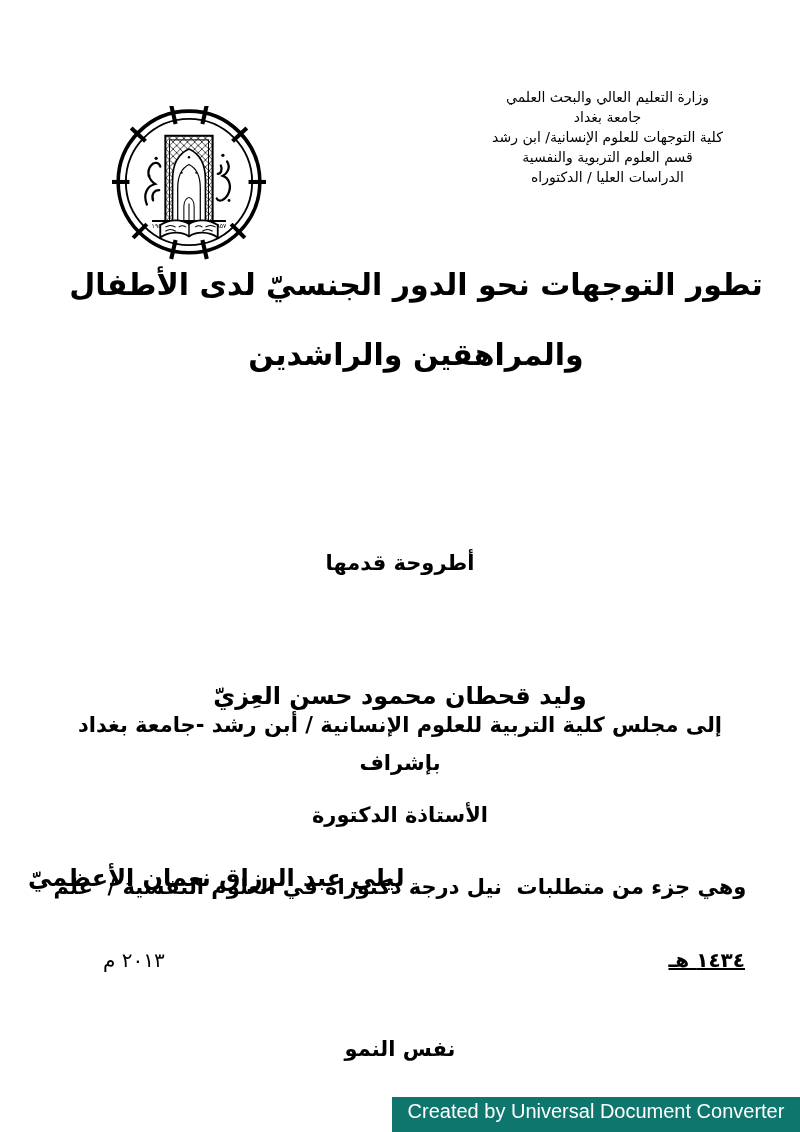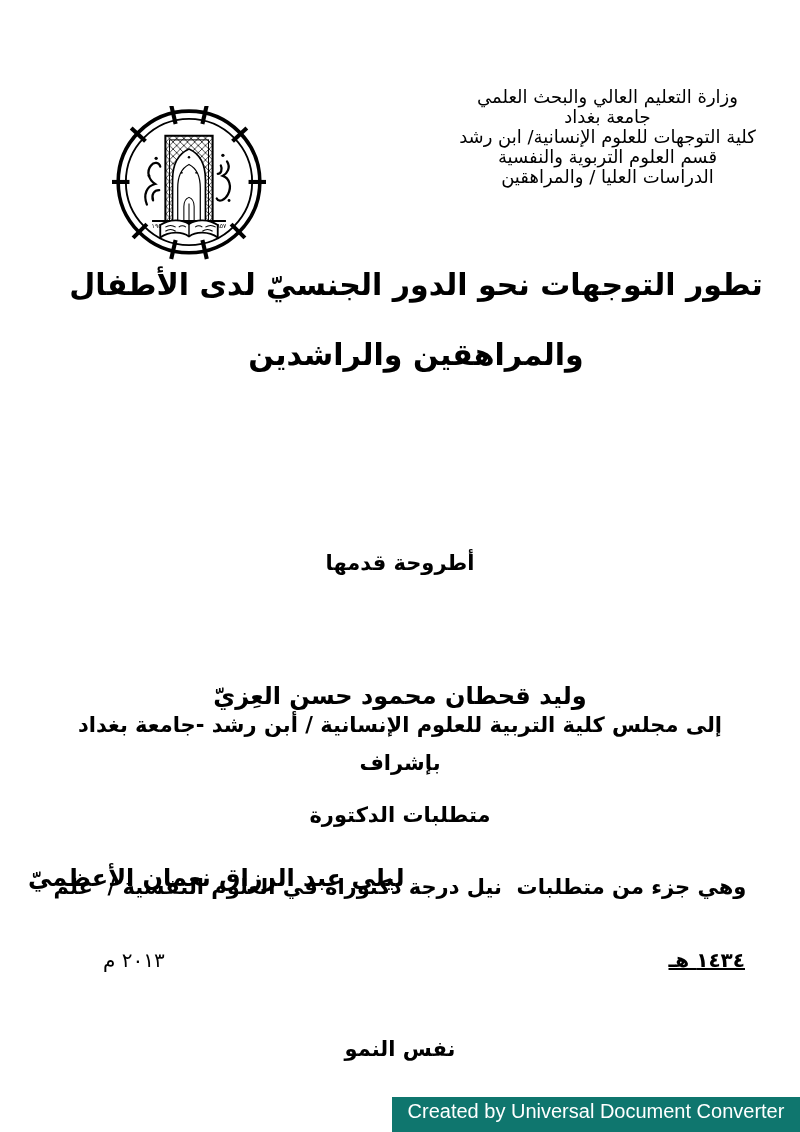--- a/index.html
+++ b/index.html
@@ -5,21 +5,21 @@
   html,body{margin:0;padding:0;}
   body{
     width:800px;height:1132px;position:relative;background:#ffffff;
     font-family:"DejaVu Sans", sans-serif;color:#000;overflow:hidden;
   }
   .page{position:absolute;inset:0;background:#ffffff;}
 
   .header-block{
     position:absolute;top:87px;right:20px;width:345px;
     direction:rtl;text-align:center;
-    font-size:18px;line-height:20px;font-weight:normal;
+    font-size:14px;line-height:20px;font-weight:normal;
   }
 
   .logo-svg{position:absolute;top:106px;left:112px;width:154px;height:154px;}
 
   .title-block{
     position:absolute;top:250px;left:16px;width:100%;
     direction:rtl;text-align:center;font-weight:bold;
     font-size:30px;line-height:70px;
   }
 
@@ -68,21 +68,21 @@
 </head>
 <body>
 
 <div class="page">
 
   <div class="header-block">
     <div>وزارة التعليم العالي والبحث العلمي</div>
     <div>جامعة بغداد</div>
     <div>كلية التوجهات للعلوم الإنسانية/ ابن رشد</div>
     <div>قسم العلوم التربوية والنفسية</div>
-    <div>الدراسات العليا / والمراهقين</div>
+    <div>الدراسات العليا / الدكتوراه</div>
   </div>
 
   <svg class="logo-svg" viewBox="0 0 150 150" aria-hidden="true">
 
     <circle class="k" cx="75" cy="74" r="69" stroke-width="3.5"></circle>
     <circle class="k" cx="75" cy="74" r="61.5" stroke-width="1.8"></circle>
 
     <g stroke="#000" stroke-width="4">
       <line x1="75" y1="-3" x2="75" y2="16" transform="rotate(-13 75 74)"></line>
       <line x1="75" y1="-3" x2="75" y2="16" transform="rotate(13 75 74)"></line>
@@ -152,21 +152,21 @@
   <div class="submission-block">
     <div>أطروحة قدمها</div>
     <div>إلى مجلس كلية التربية للعلوم الإنسانية / أبن رشد -جامعة بغداد</div>
     <div>وهي جزء من متطلبات  نيل درجة دكتوراه في العلوم التفسية /  علم</div>
     <div>نفس النمو</div>
   </div>
 
   <div class="author-name">وليد قحطان محمود حسن العِزيّ</div>
 
   <div class="supervision-label">بإشراف</div>
-  <div class="supervisor-title">متطلبات الدكتورة</div>
+  <div class="supervisor-title">الأستاذة الدكتورة</div>
   <div class="supervisor-name">ليلى عبد الرزاق نعمان الأعظميّ</div>
 
   <div class="date-hijri">١٤٣٤ هـ</div>
   <div class="date-gregorian">٢٠١٣ م</div>
 
   <div class="watermark-bar">Created by Universal Document Converter</div>
 
 </div>
 
 </body></html>

